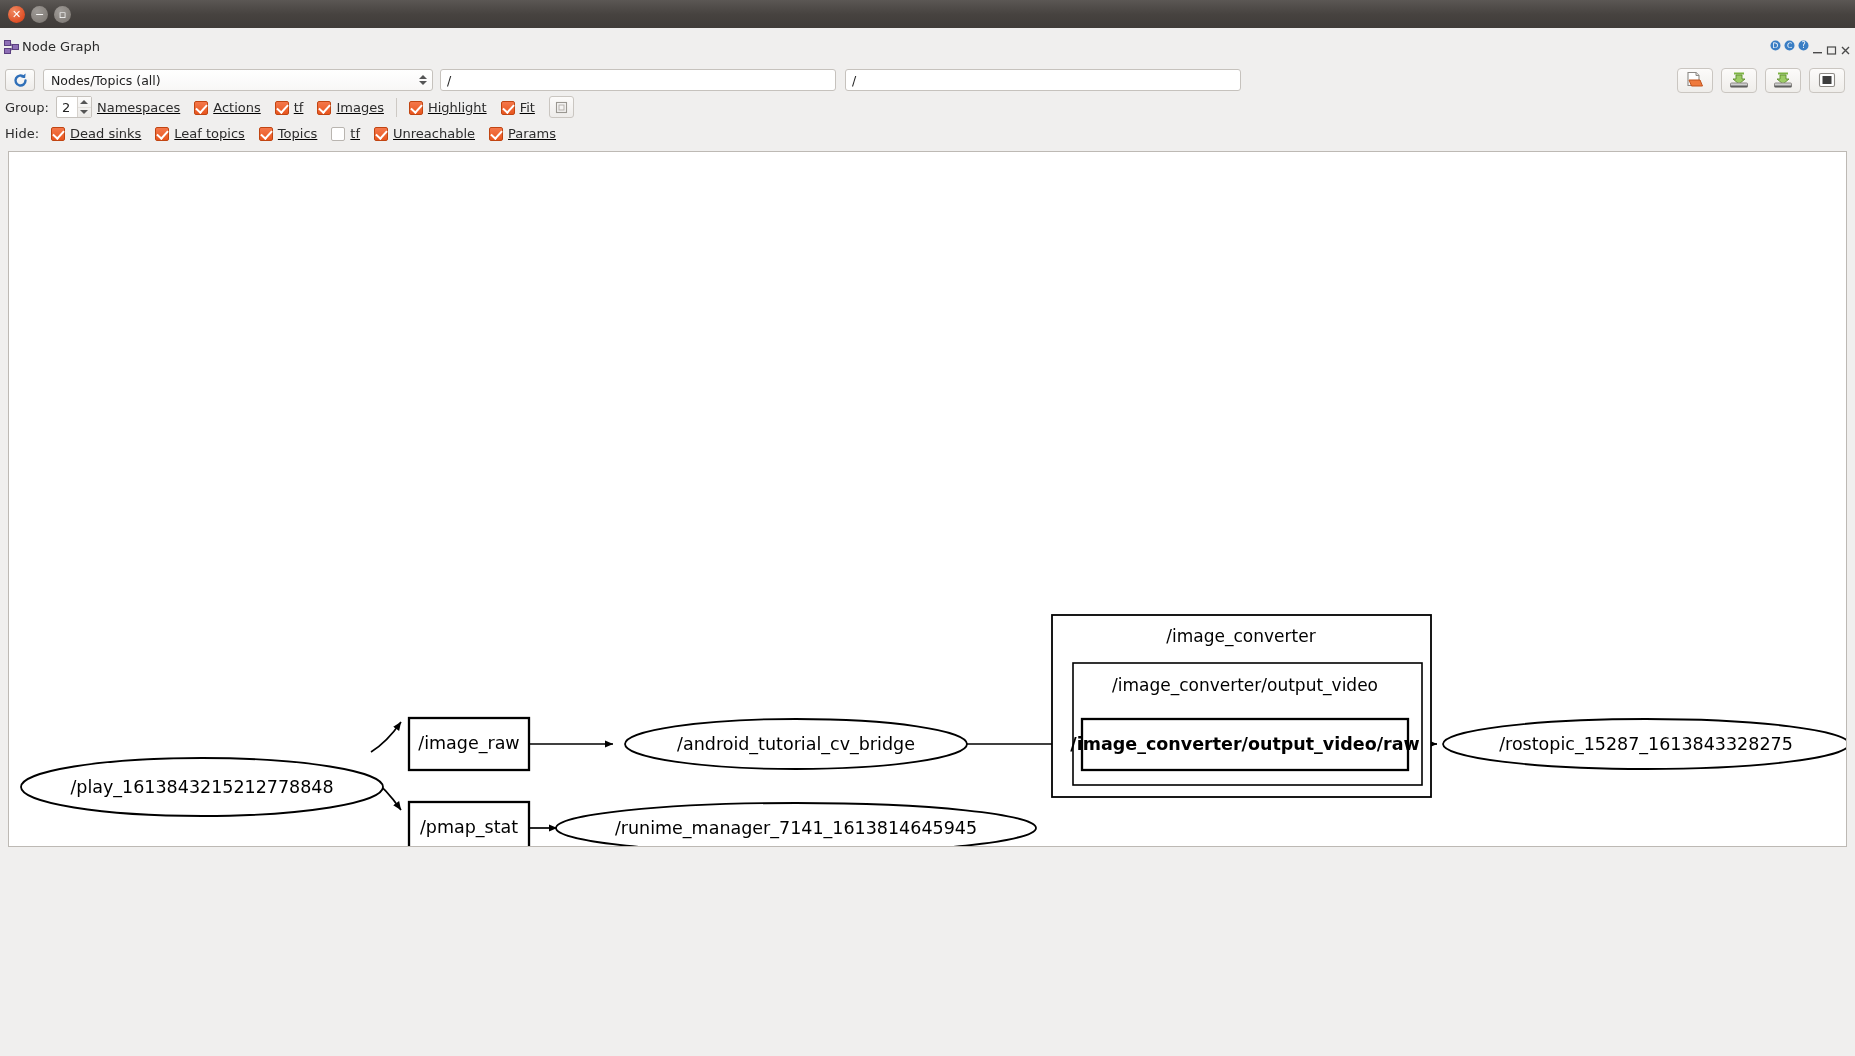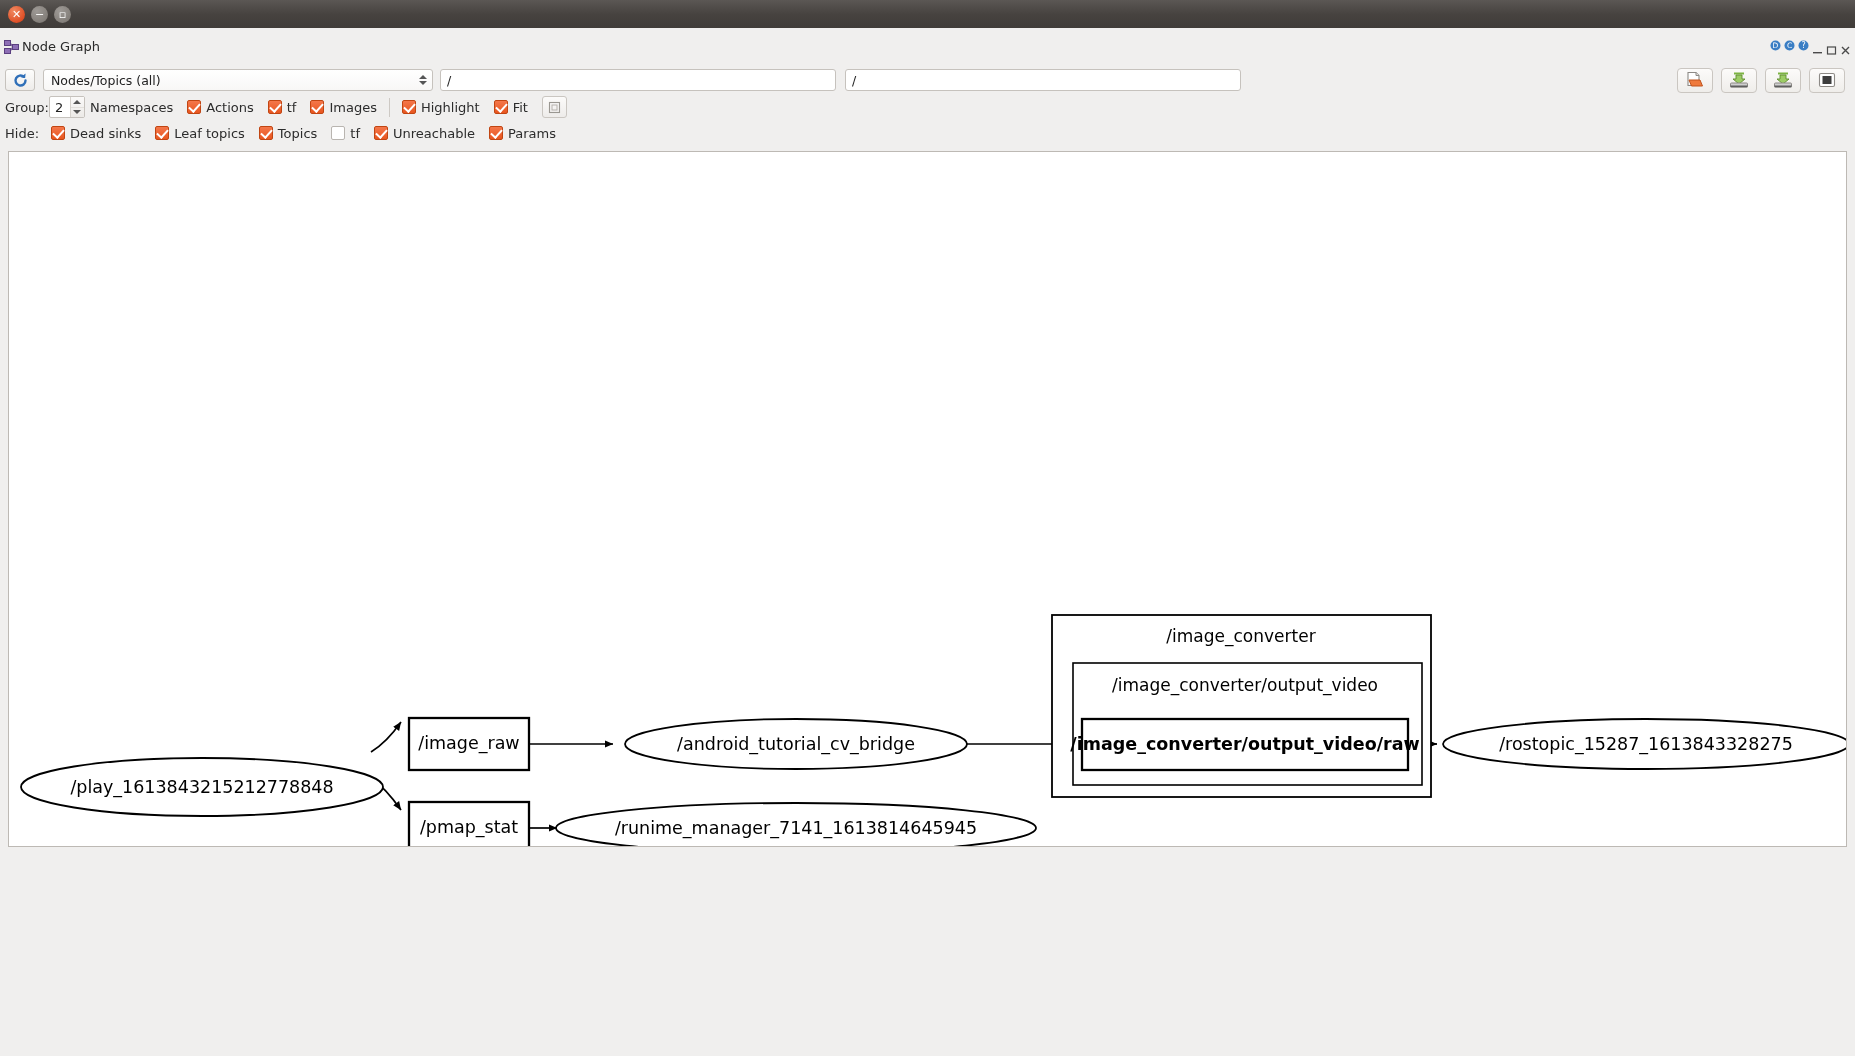--- a/index.html
+++ b/index.html
@@ -116,41 +116,41 @@
   .tbtn {
     width: 36px; height: 25px;
     border: 1px solid #cac6c1; border-radius: 4px;
     background: linear-gradient(to bottom, #fcfbfa, #efedea);
     display: flex; align-items: center; justify-content: center;
     cursor: pointer; flex: 0 0 auto;
   }
 
   
   .lbl { font-size: 13px; color: #2c2c2c; white-space: nowrap; }
-  .grp-label { }
+  .grp-label { margin-right: 7px; }
   .spinbox {
     width: 36px; height: 22px; border: 1px solid #c6c2bd; border-radius: 2px;
     background: #ffffff; display: flex; align-items: center;
     font-size: 13px; color: #222; padding-left: 5px;
     position: relative; margin-right: 5px; flex: 0 0 auto; cursor: text;
   }
   .spin-btns {
     position: absolute; right: 0; top: 0; bottom: 0; width: 14px;
     border-left: 1px solid #d6d2cd;
     background: linear-gradient(to bottom, #fbfaf9, #eceae7);
     display: flex; flex-direction: column;
   }
   .spin-btns > div {
     flex: 1; display: flex; align-items: center; justify-content: center;
   }
   .spin-btns .su { border-bottom: 1px solid #e3e0dc; }
 
   .cbitem {
-    display: flex; align-items: flex-start; gap: 5px;
-    margin-right: 14px; cursor: pointer; white-space: nowrap;
+    display: flex; align-items: flex-end; gap: 5px;
+    margin-right: 14px; cursor: pointer; white-space: nowrap; text-decoration: underline;
   }
   .cbitem.nogap { margin-right: 10px; }
   .cbox {
     width: 14px; height: 14px; border-radius: 2px;
     flex: 0 0 auto; position: relative;
   }
   .cbox.on {
     background: linear-gradient(to bottom, #f4774a, #e8561f);
     border: 1px solid #c14512;
   }

